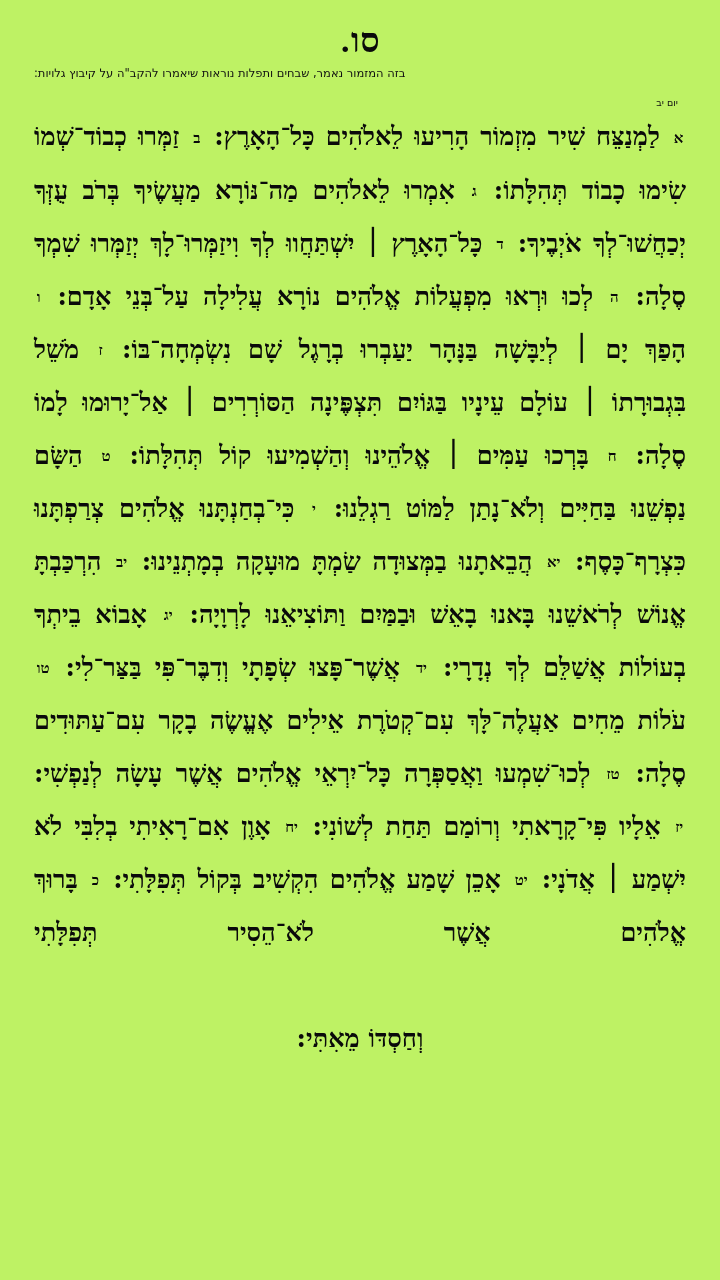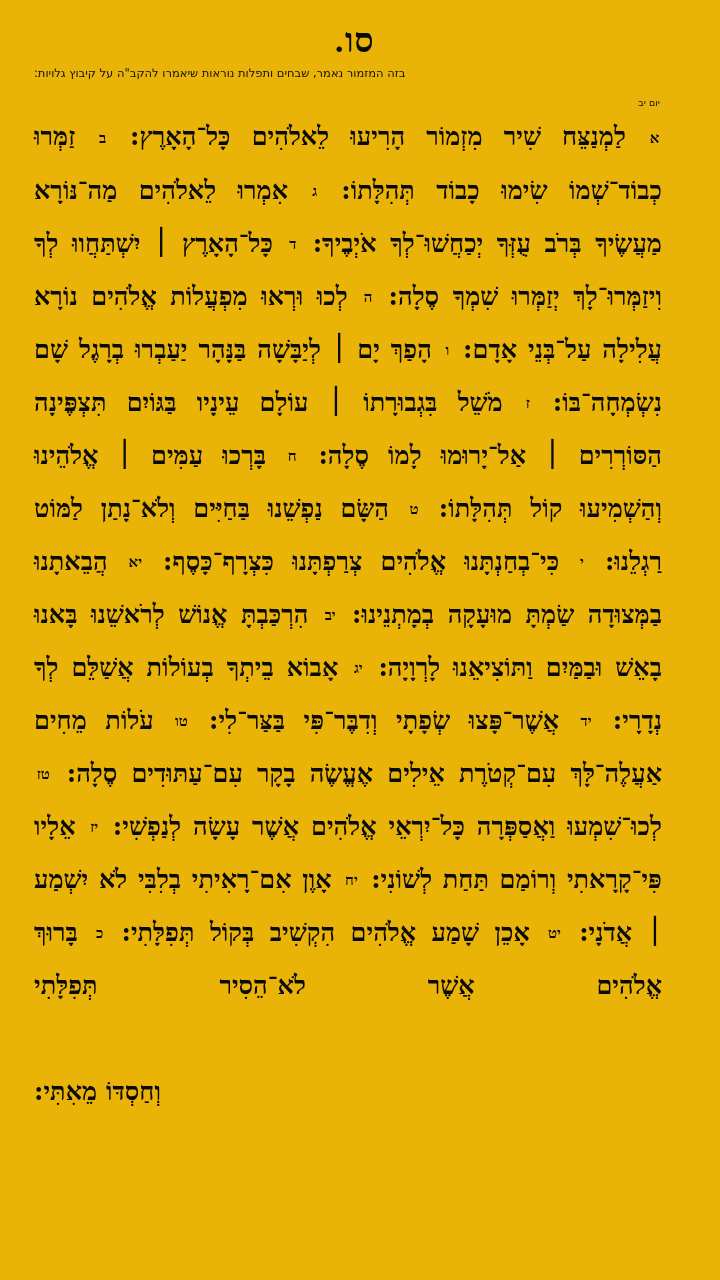--- a/index.html
+++ b/index.html
@@ -11,22 +11,22 @@
     width: 720px;
     min-height: 1280px;
     font-family: "DejaVu Serif", "Liberation Serif", serif;
     color: #0a0a0a;
   }
   .page {
     position: relative;
     width: 720px;
     min-height: 1280px;
     box-sizing: border-box;
-    padding: 22px 46px 16px 34px;
-    background: #eab308;
+    padding: 22px 34px 16px 34px;
+    background: #bef264;
   }
   .chapter-number {
     text-align: center;
     font-size: 34px;
     font-weight: bold;
     letter-spacing: 0.5px;
     line-height: 1.1;
     margin: 0 0 2px 0;
   }
   .chapter-number .period {
@@ -37,42 +37,42 @@
     font-size: 11.5px;
     line-height: 1.4;
     margin: 6px 0 4px 0;
     font-family: "DejaVu Sans", "Liberation Sans", sans-serif;
     color: #111;
   }
   .daymark {
     font-size: 9.5px;
     font-family: "DejaVu Sans", "Liberation Sans", sans-serif;
     text-align: right;
-    margin: 16px 14px 0 0;
+    margin: 16px 8px 0 0;
     color: #111;
   }
   .body-text {
-    margin: 2px 12px 0 0;
+    margin: 2px 0 0 0;
     font-size: 25.5px;
     line-height: 2.08;
     text-align: justify;
     text-justify: inter-word;
     word-spacing: 0.06em;
     font-weight: bold;
     direction: rtl;
   }
   .body-text .vnum {
     font-size: 15px;
     font-weight: bold;
     vertical-align: 0.18em;
     padding: 0 0.18em;
     font-family: "DejaVu Serif", "Liberation Serif", serif;
   }
   .last-line {
-    text-align: left;
+    text-align: center;
     font-size: 25.5px;
     font-weight: bold;
     line-height: 2.08;
     margin: 0;
   }
   
   .body-text::after {
     content: "";
     display: inline-block;
     width: 100%;

